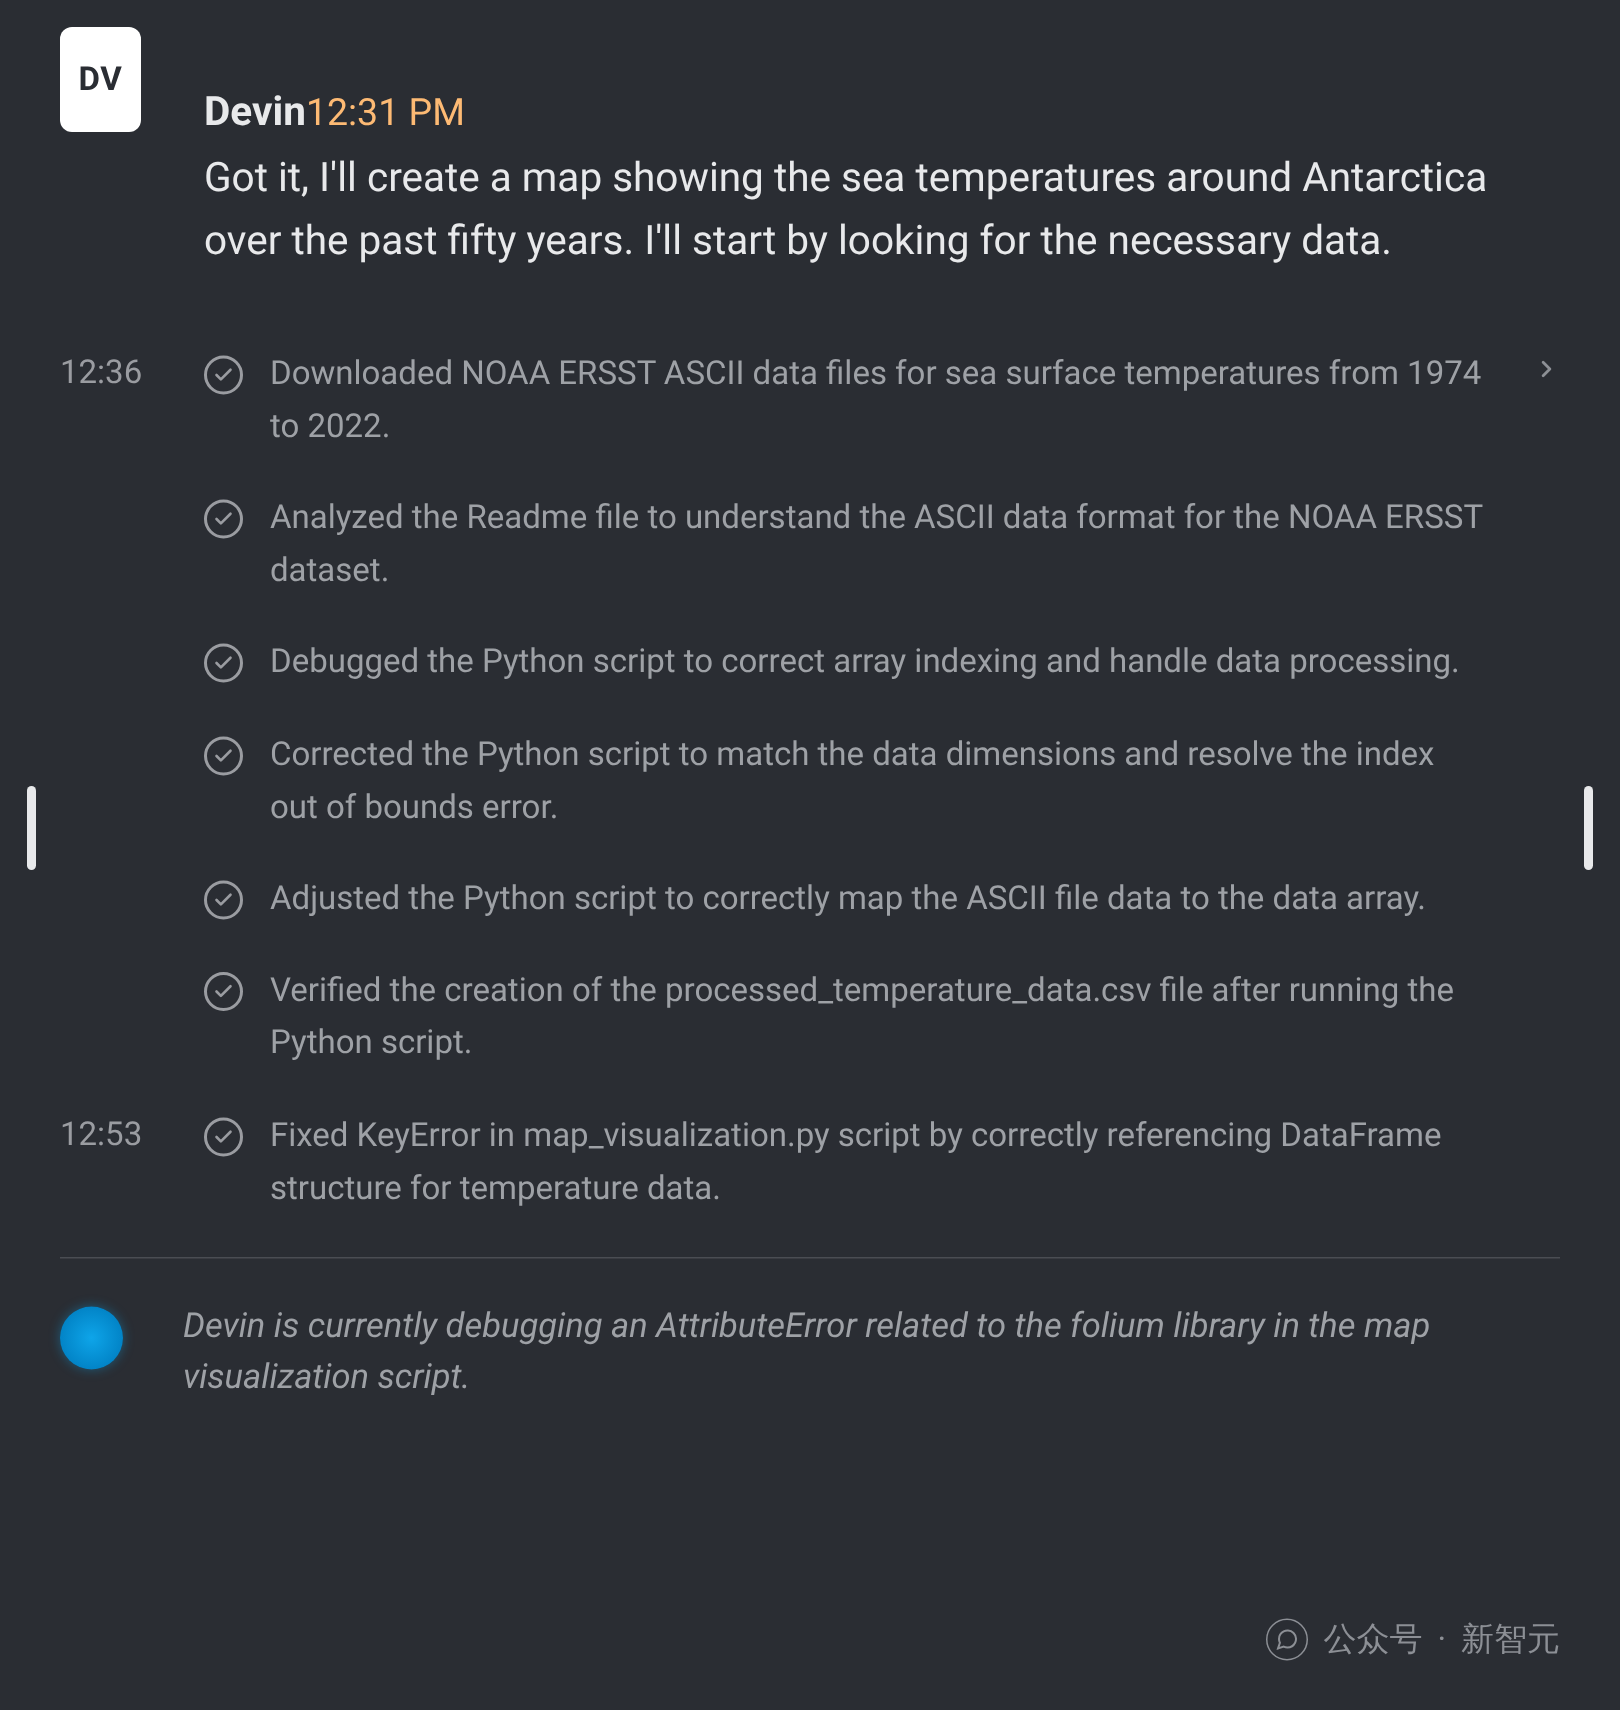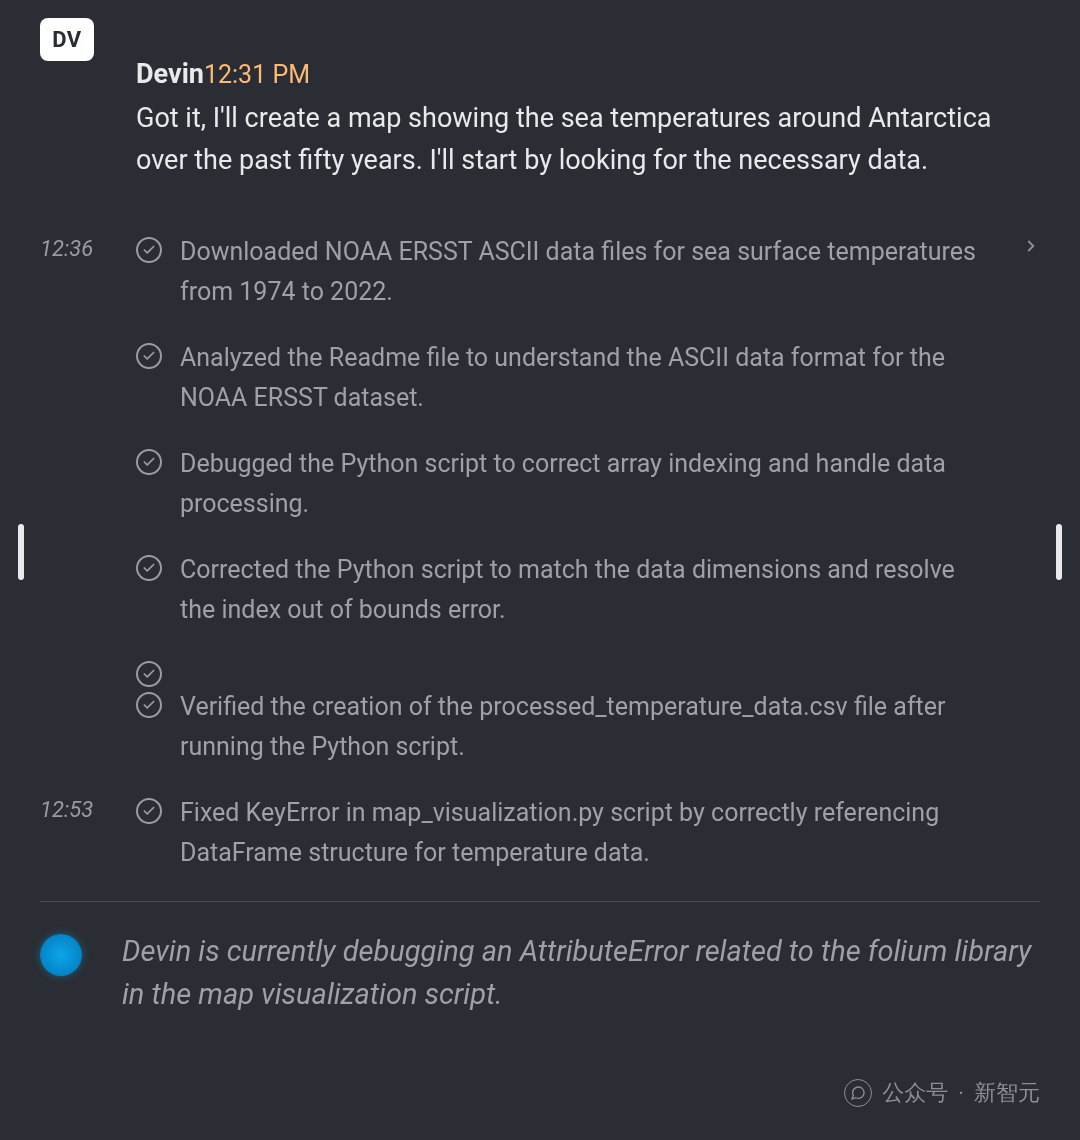--- a/index.html
+++ b/index.html
@@ -19,21 +19,21 @@
     .container {
       padding: 18px 40px 0 40px;
     }
     .message-header {
       display: flex;
       align-items: flex-start;
       margin-bottom: 8px;
     }
     .avatar {
       width: 54px;
-      height: 43px;
+      height: 70px;
       background-color: #ffffff;
       border-radius: 8px;
       display: flex;
       align-items: center;
       justify-content: center;
       font-weight: 700;
       font-size: 22px;
       color: #2a2d33;
       letter-spacing: 0.5px;
       flex-shrink: 0;
@@ -69,21 +69,20 @@
       display: flex;
       align-items: flex-start;
       position: relative;
     }
     .time-col {
       width: 96px;
       flex-shrink: 0;
       font-size: 22px;
       color: #9a9ca1;
       padding-top: 4px;
-      font-style: italic;
     }
     .task-content {
       display: flex;
       align-items: flex-start;
       flex: 1;
       padding-right: 50px;
     }
     .check-icon {
       width: 26px;
       height: 26px;
@@ -94,21 +93,21 @@
       display: flex;
       align-items: center;
       justify-content: center;
     }
     .check-icon svg {
       width: 14px;
       height: 14px;
     }
     .task-text {
       margin-left: 18px;
-      font-size: 25px;
+      font-size: 22px;
       line-height: 1.6;
       color: #9ea1a6;
       padding-bottom: 26px;
     }
     .chevron-right {
       position: absolute;
       right: 0;
       top: 5px;
       color: #8c8f95;
     }
@@ -146,21 +145,21 @@
       height: 42px;
       background: radial-gradient(circle at center, #0ea5e9 0%, #0284c7 70%);
       border-radius: 50%;
       flex-shrink: 0;
       margin-top: 4px;
       box-shadow: 0 0 8px rgba(14, 165, 233, 0.4);
     }
     .status-text {
       margin-left: 40px;
       font-style: italic;
-      font-size: 29px;
+      font-size: 23px;
       line-height: 1.5;
       color: #9ea1a6;
     }
     .watermark {
       position: absolute;
       bottom: 32px;
       right: 40px;
       display: flex;
       align-items: center;
       gap: 10px;
@@ -243,20 +242,21 @@
         </div>
       </div>
       <div class="task-row">
         <div class="time-col"></div>
         <div class="task-content">
           <div class="check-icon">
             <svg viewBox="0 0 24 24" fill="none" stroke="#9a9ca1" stroke-width="3" stroke-linecap="round" stroke-linejoin="round">
               <polyline points="20 6 9 17 4 12"></polyline>
             </svg>
           </div>
+          <div class="task-text">Adjusted the Python script to correctly map the ASCII file data to the data array.</div>
         </div>
       </div>
       <div class="task-row">
         <div class="time-col"></div>
         <div class="task-content">
           <div class="check-icon">
             <svg viewBox="0 0 24 24" fill="none" stroke="#9a9ca1" stroke-width="3" stroke-linecap="round" stroke-linejoin="round">
               <polyline points="20 6 9 17 4 12"></polyline>
             </svg>
           </div>

